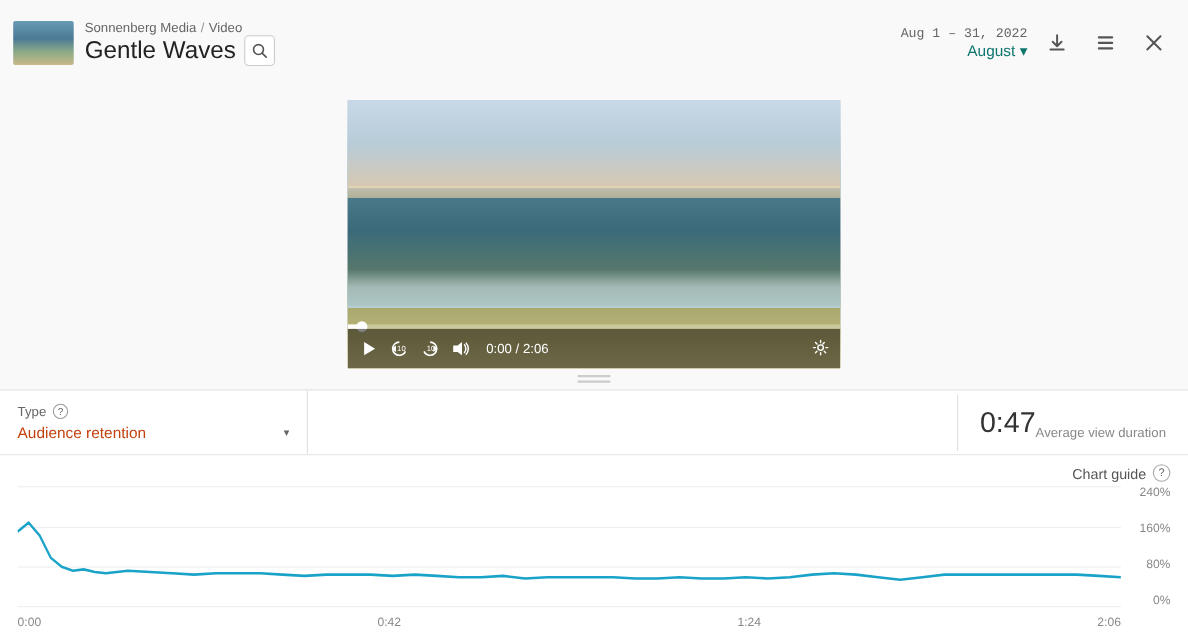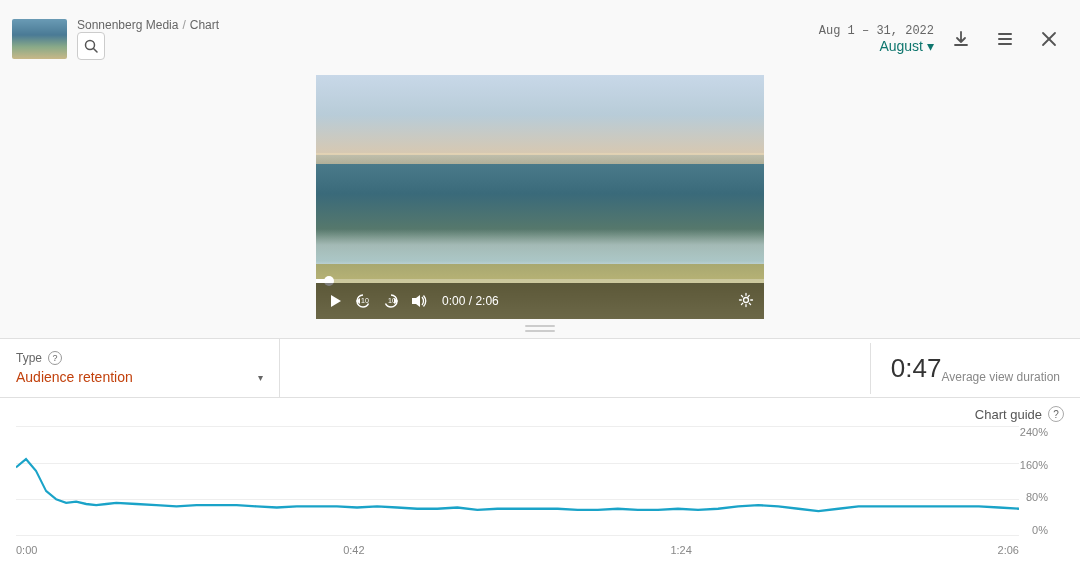--- a/index.html
+++ b/index.html
@@ -111,20 +111,21 @@
       display: flex;
       justify-content: center;
       align-items: flex-start;
       padding: 0 16px;
       position: relative;
     }
     .video-wrapper {
       position: relative;
       width: 448px;
       height: 244px;
+      margin-top: 16px;
     }
     .video-player {
       width: 448px;
       height: 244px;
       background: linear-gradient(180deg, #b8cdd8 0%, #7899aa 20%, #5a7d8a 45%, #4a6870 55%, #6a8a7a 70%, #8a9a7a 80%, #a8a870 85%, #c8c088 90%, #e0d8a0 95%, #f0e8c0 100%);
       position: relative;
       overflow: hidden;
     }
     .video-ocean {
       position: absolute;
@@ -339,21 +340,21 @@
       font-size: 10px;
       color: #666;
       cursor: pointer;
     }
     .chart-container {
       position: relative;
       height: 130px;
     }
     .chart-y-labels {
       position: absolute;
-      right: 16px;
+      right: 0;
       top: 0;
       bottom: 20px;
       width: 40px;
       display: flex;
       flex-direction: column;
       justify-content: space-between;
       align-items: flex-end;
     }
     .y-label {
       font-size: 11px;
@@ -407,23 +408,24 @@
 
 <div class="page-layout">
 
   <div class="header">
     <div class="header-left">
       <div class="thumbnail"></div>
       <div class="title-area">
         <div class="breadcrumb">
           <span>Sonnenberg Media</span>
           <span class="breadcrumb-separator">/</span>
-          <span>Chart</span>
+          <span>Video</span>
         </div>
         <div class="video-title-row">
+          <span class="video-title">Gentle Waves</span>
           <div class="search-icon-btn">
             <svg width="14" height="14" viewBox="0 0 14 14">
               <circle cx="6" cy="6" r="4.5" stroke="#555" stroke-width="1.5" fill="none"></circle>
               <line x1="9.5" y1="9.5" x2="13" y2="13" stroke="#555" stroke-width="1.5" stroke-linecap="round"></line>
             </svg>
           </div>
         </div>
       </div>
     </div>
     <div class="header-right">

